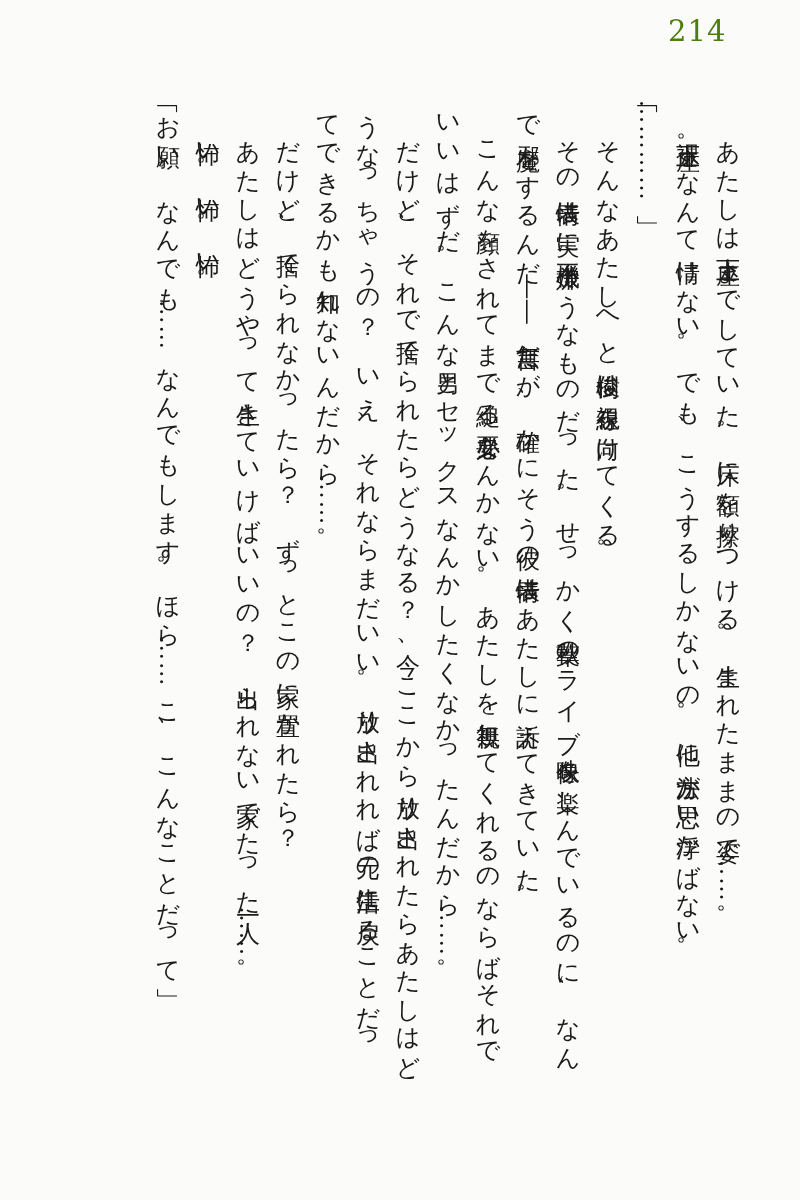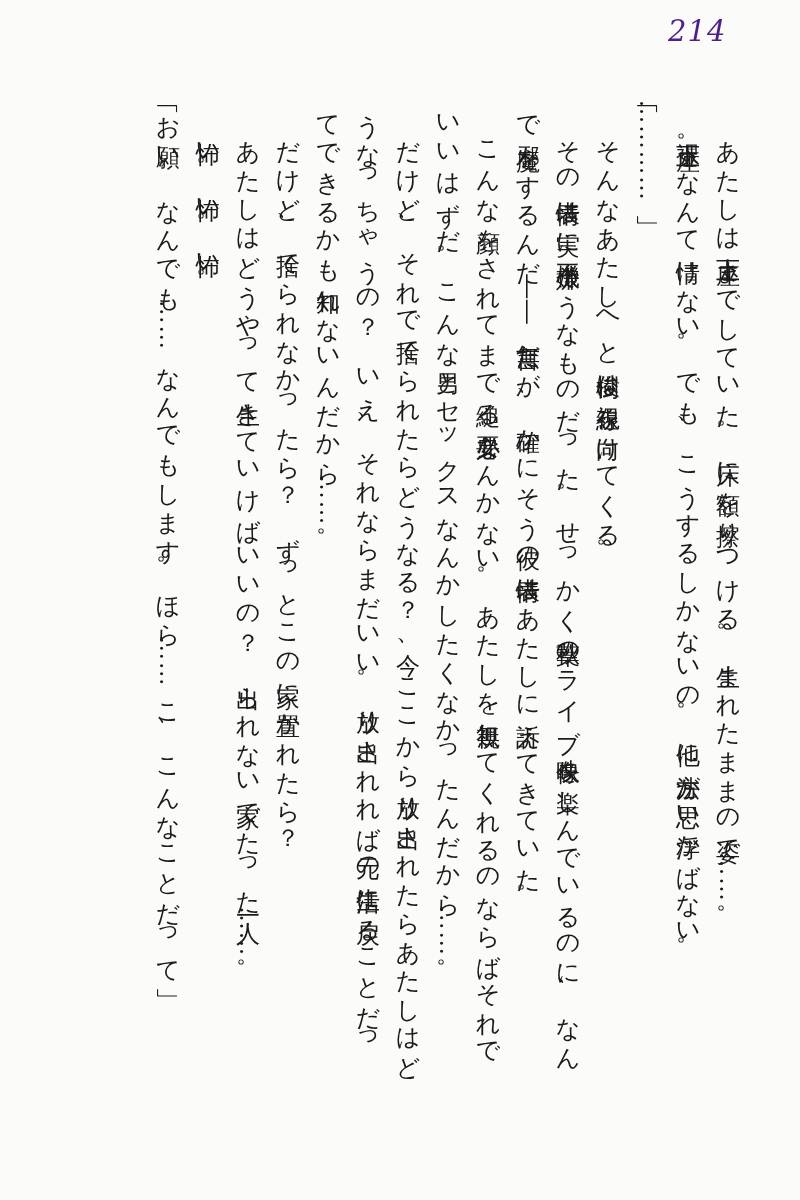--- a/index.html
+++ b/index.html
@@ -11,24 +11,23 @@
     height: 1200px;
     position: relative;
     background: #fbfbfa;
     overflow: hidden;
     font-family: "DejaVu Serif", "Liberation Serif", serif;
   }
   .page-number {
     position: absolute;
     top: 14px;
     left: 668px;
-    font-style: italic;
     font-size: 29px;
     letter-spacing: 1px;
-    color: #4c1d95;
+    color: #4d7c0f;
   }
   .text-block {
     position: absolute;
     top: 98px;
     right: 52px;
     width: 690px;
     height: 975px;
     writing-mode: vertical-rl;
     text-orientation: mixed;
     font-size: 24px;

